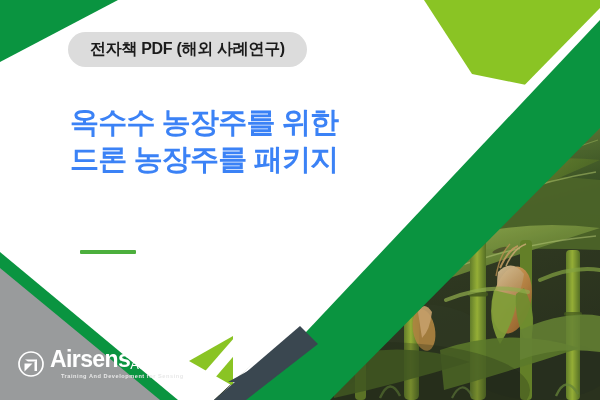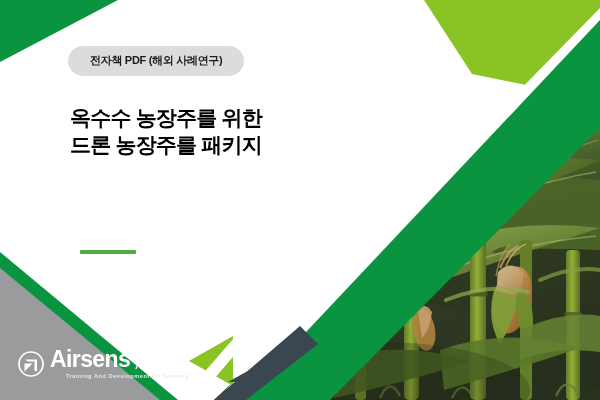--- a/index.html
+++ b/index.html
@@ -21,42 +21,42 @@
     position: absolute;
     top: 0; left: 0;
     width: 600px;
     height: 400px;
     pointer-events: none;
   }
   
   #badge {
     position: absolute;
     left: 68px;
-    top: 46px;
+    top: 32px;
     padding: 9px 22px 10px 22px;
     background: #dcdcdc;
     border-radius: 22px;
-    font-size: 11px;
+    font-size: 16px;
     font-weight: bold;
     color: #1b1b1b;
     letter-spacing: -0.3px;
     white-space: nowrap;
     line-height: 1;
   }
   
   #title-block {
     position: absolute;
     left: 70px;
     top: 104px;
     width: 330px;
   }
   .title-line {
-    font-size: 21px;
-    font-weight: bold;
-    color: #000000;
+    font-size: 29px;
+    font-weight: bold;
+    color: #3b82f6;
     line-height: 1.29;
     letter-spacing: -0.8px;
     white-space: nowrap;
   }
   #title-rule {
     position: absolute;
     left: 80px;
     top: 250px;
     width: 56px;
     height: 4px;
@@ -77,21 +77,20 @@
     height: 26px;
     flex: 0 0 26px;
   }
   #logo-text-wrap {
     display: block;
     line-height: 1;
   }
   #logo-row {
     display: flex;
     align-items: flex-end;
-    gap: 5px;
   }
   #logo-name {
     font-size: 23px;
     font-weight: bold;
     color: #ffffff;
     letter-spacing: -0.6px;
     line-height: 1;
   }
   #logo-sub {
     font-size: 13px;

